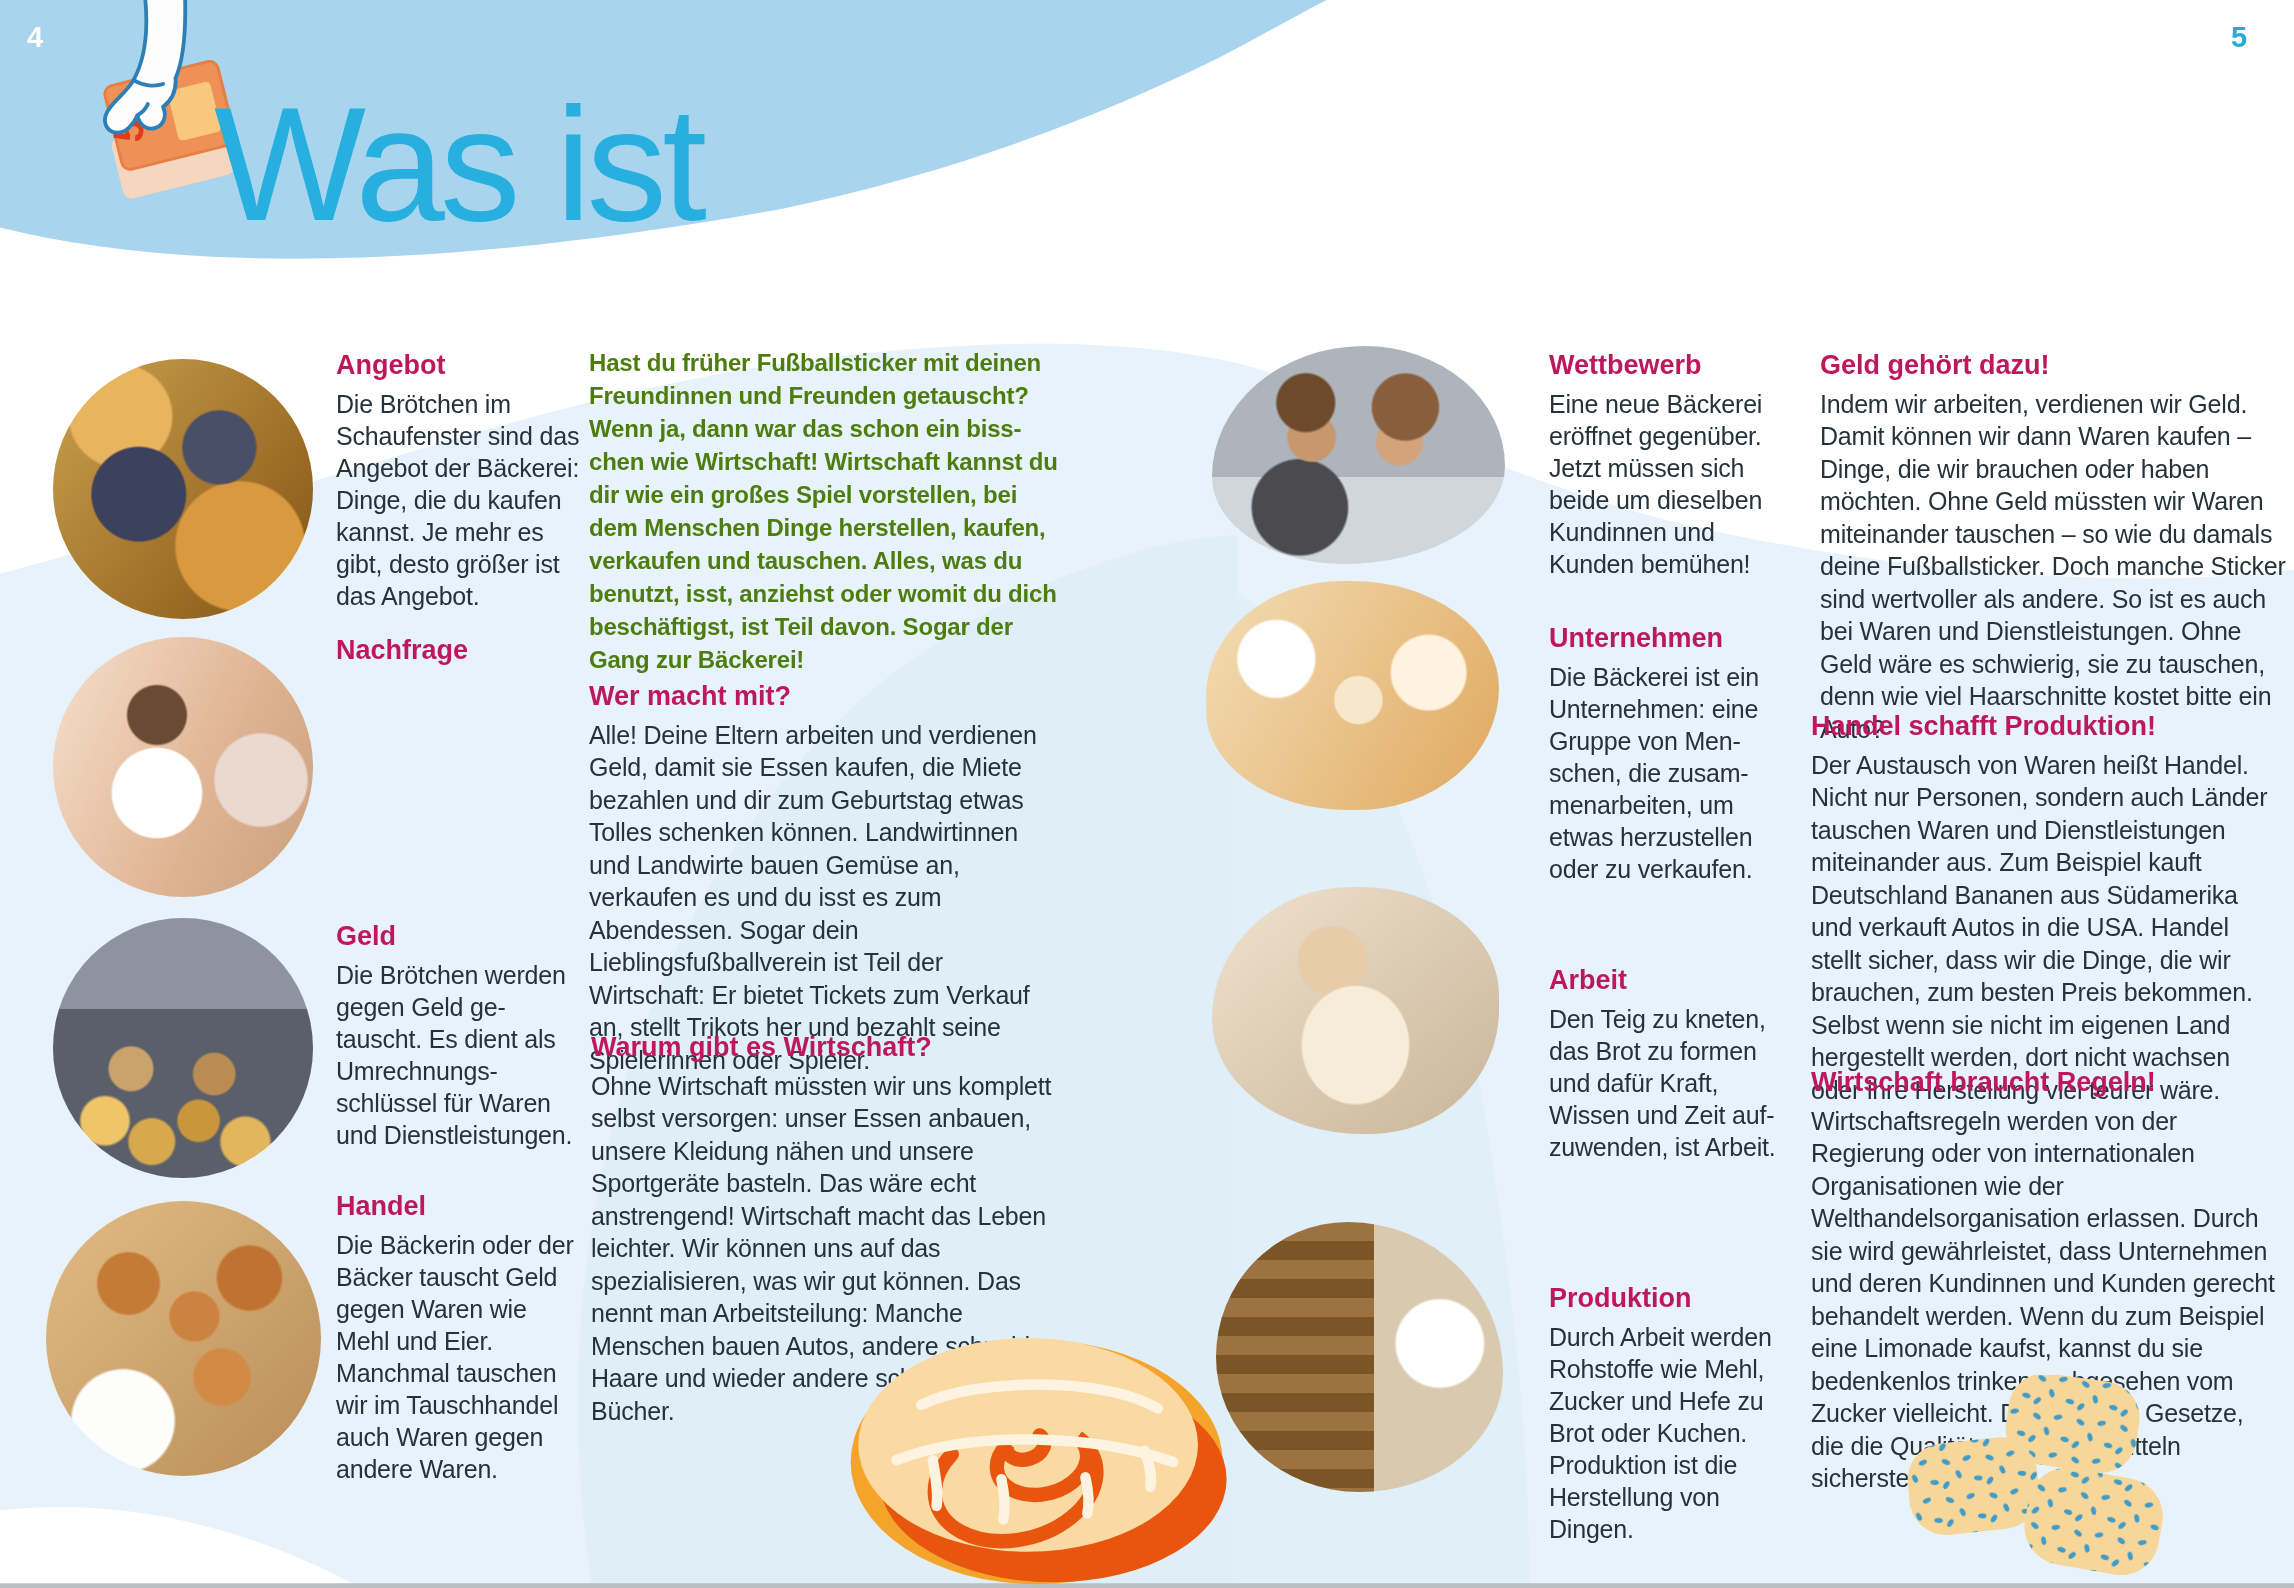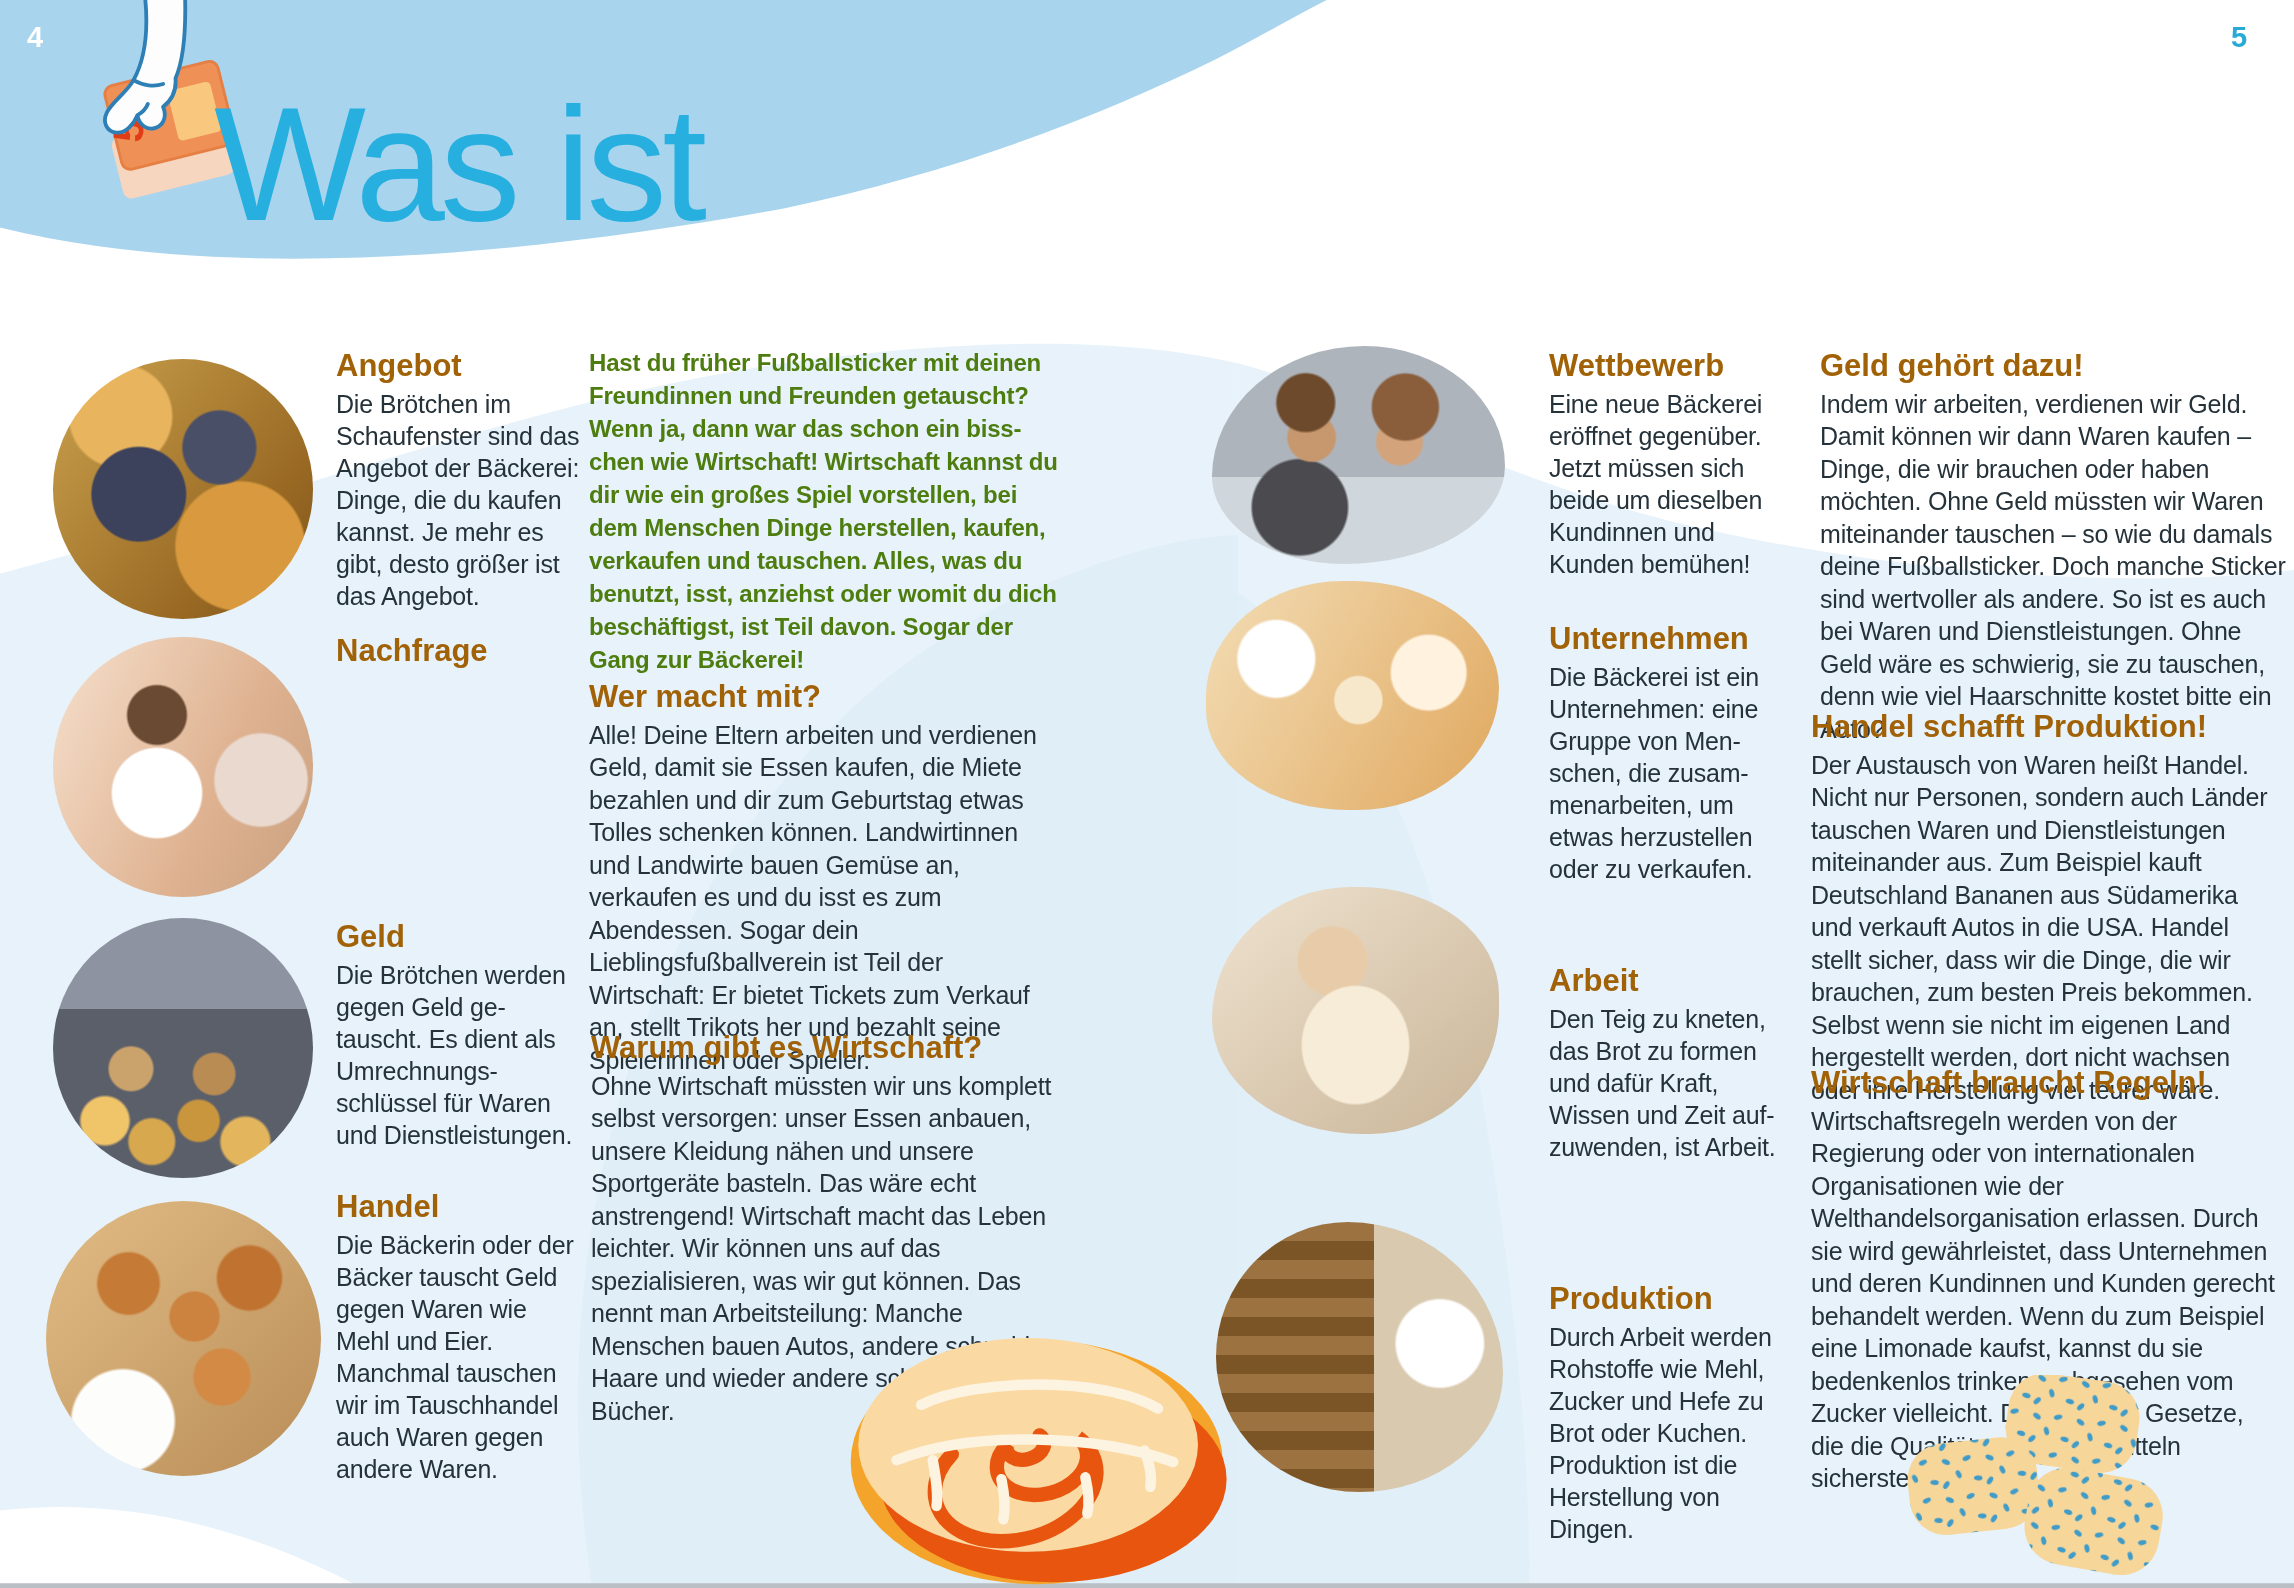--- a/index.html
+++ b/index.html
@@ -13,21 +13,21 @@
   #pn4{left:27px;top:21px;color:#ffffff;}
   #pn5{left:2231px;top:21px;color:#29a9d6;}
   .big-title{
     font-size:161px;font-weight:normal;letter-spacing:-4.8px;color:#27b0df;
     white-space:nowrap;line-height:1;z-index:2;
   }
   #title-left{left:214px;top:84px;}
   #title-right{left:1252px;top:84px;width:965px;text-align:center;}
   
   .sec{position:absolute;z-index:2;}
-  .sec h3{margin:0 0 6.7px 0;font-size:31px;line-height:31px;color:#a16207;}
+  .sec h3{margin:0 0 6.7px 0;font-size:27px;line-height:31px;color:#be185d;}
   .sec p{margin:0;font-size:25px;line-height:32px;color:#25323a;letter-spacing:-0.2px;}
   .narrow{width:245px;}
   .wide{width:470px;}
   .wide p{line-height:32.5px;}
   #intro{left:589px;top:346px;width:478px;font-size:24px;line-height:33px;
          font-weight:bold;color:#4d7c0f;z-index:2;letter-spacing:-0.2px;}
   
   .photo{position:absolute;z-index:2;}
   .round{border-radius:50%;width:260px;height:260px;left:53px;}
   #photo-angebot{top:359px;background:

